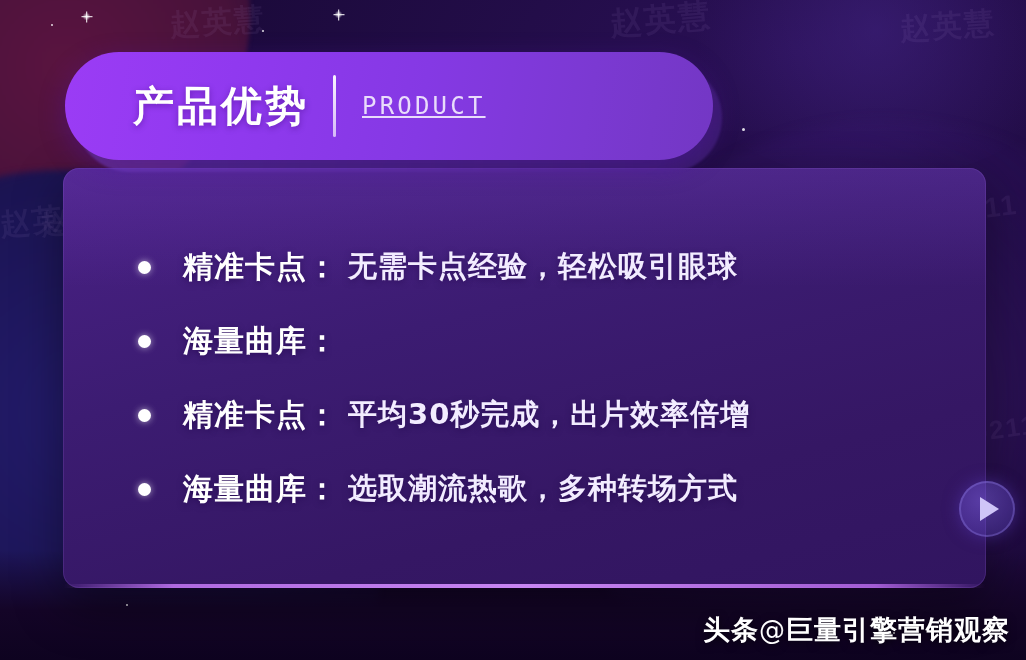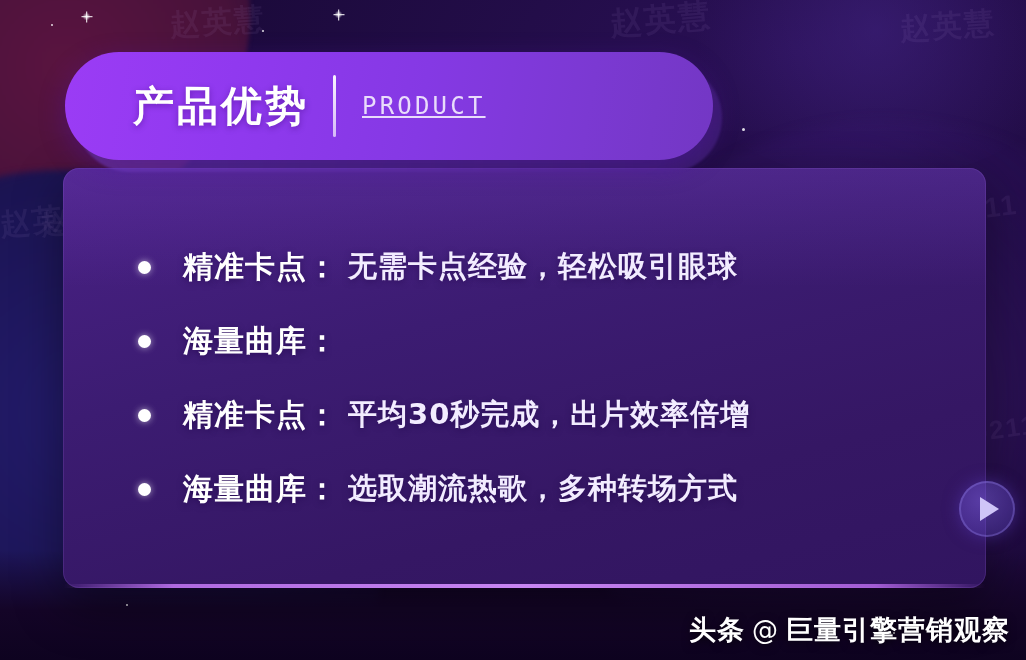--- a/index.html
+++ b/index.html
@@ -164,21 +164,21 @@
     border-top:12px solid transparent;
     border-bottom:12px solid transparent;
   }
 
   
   .watermark{
     position:absolute;right:16px;bottom:12px;
     color:#ffffff;
     font-size:27px;font-weight:bold;letter-spacing:1px;
     font-family:"DejaVu Sans","Liberation Sans",sans-serif;
-    display:flex;align-items:baseline;gap:7px;
+    display:flex;align-items:baseline;
     text-shadow:0 2px 8px rgba(0,0,0,.7);
   }
   .wm-at{font-weight:normal;font-size:26px;}
 </style>
 </head>
 <body>
 
 <div class="stage">
 
   <div class="bg-base"></div>

